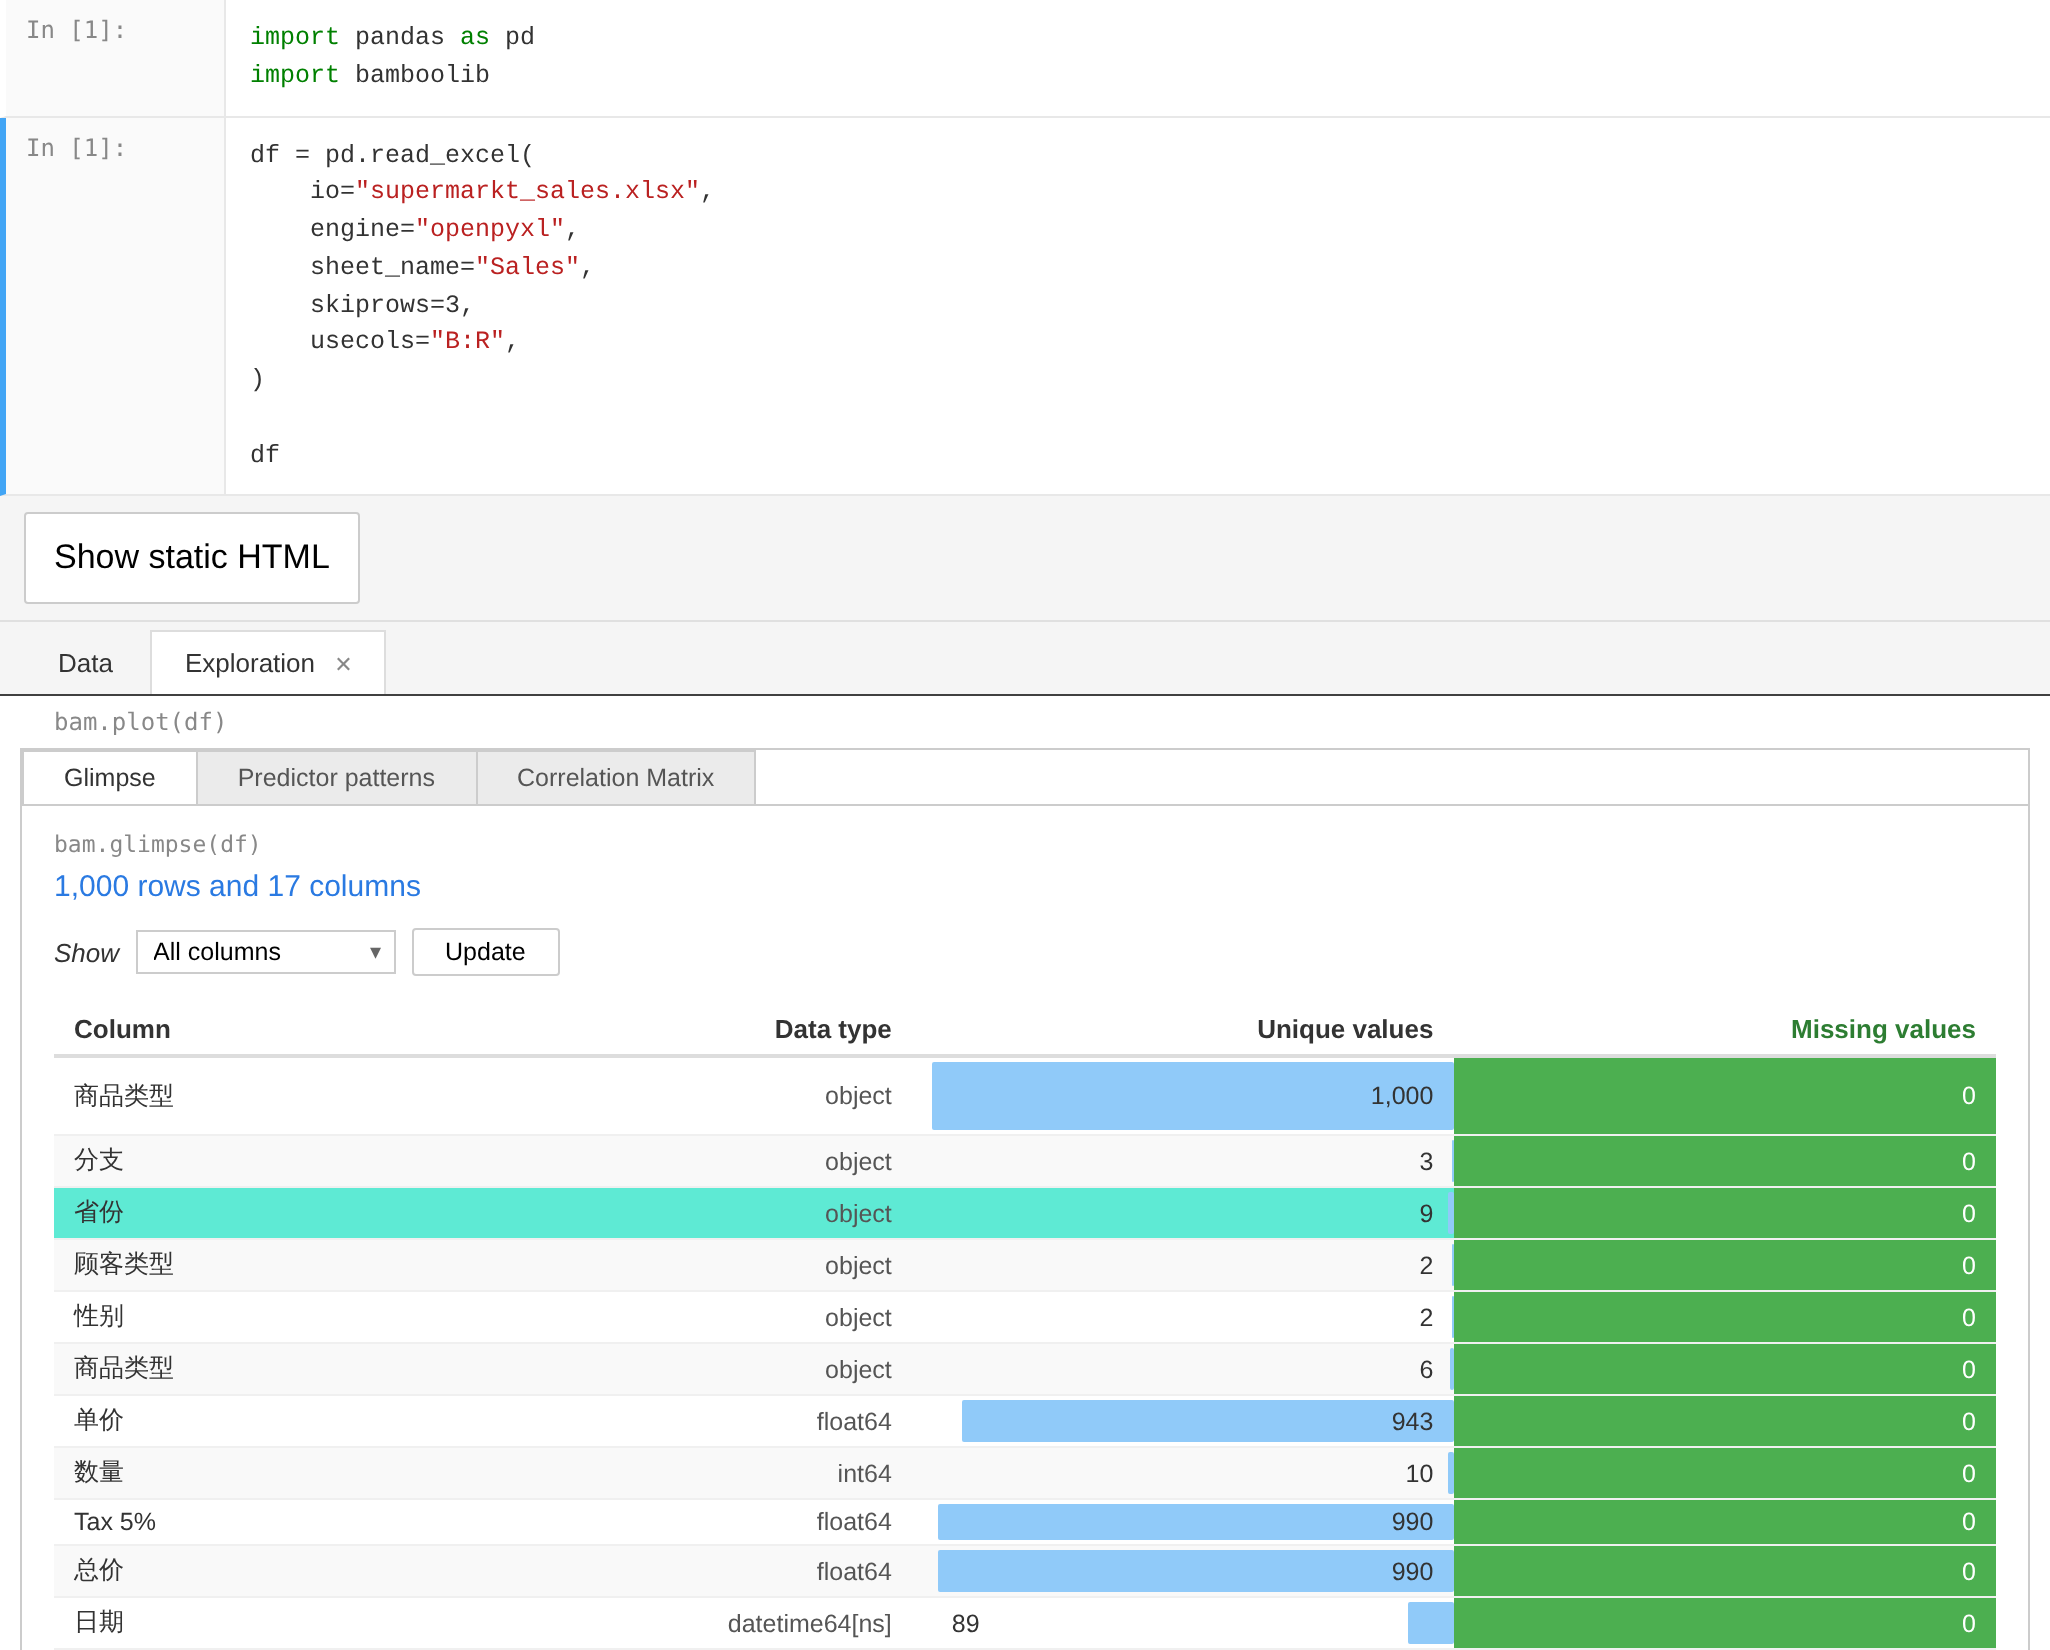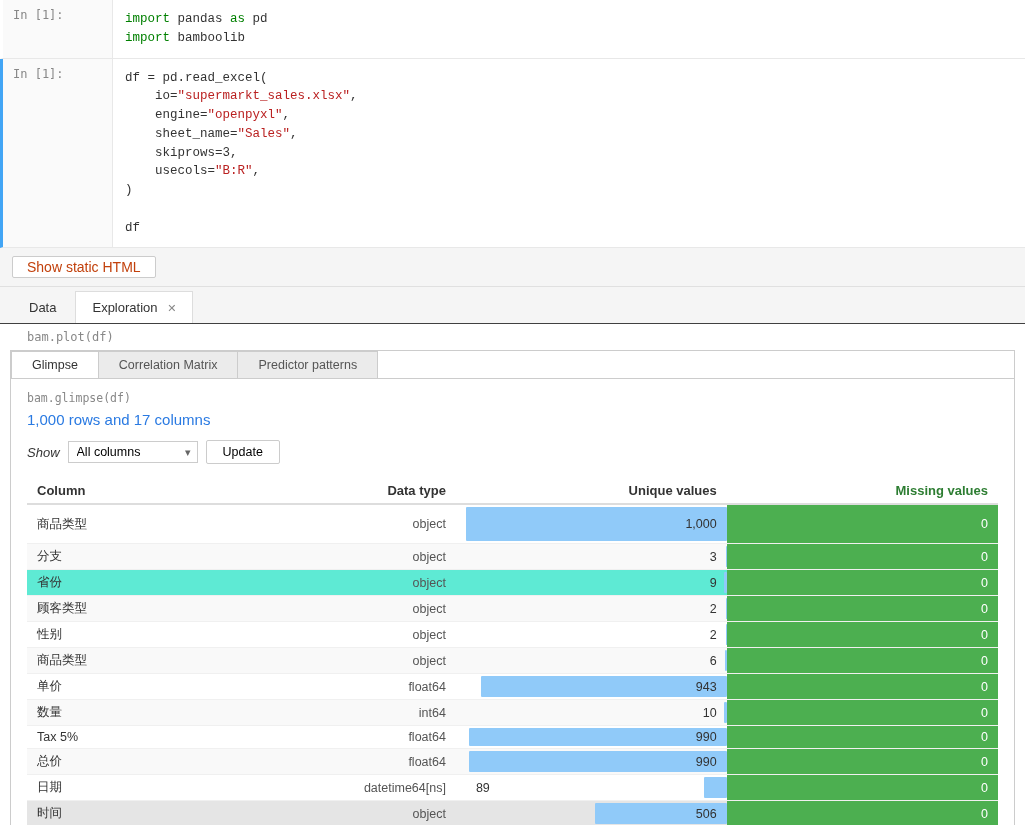--- a/index.html
+++ b/index.html
@@ -15,21 +15,21 @@
     .code-block { background: #fff; padding: 4px 12px; font-family: 'Courier New', monospace; font-size: 12.5px; line-height: 1.5; }
     .kw { color: #008000; font-weight: normal; }
     .str { color: #ba2121; }
 
     
     .cell-active { border-left: 3px solid #42a5f5; }
     .cell-inactive { border-left: 3px solid transparent; }
 
     
     .button-area { padding: 8px 12px; background: #f5f5f5; border-bottom: 1px solid #e0e0e0; }
-    .btn-show-static { background: #fff; border: 1px solid #ccc; padding: 2px 14px; font-size: 14px; cursor: pointer; color: #c2410c; border-radius: 2px; }
+    .btn-show-static { background: #fff; border: 1px solid #ccc; padding: 12px 14px; font-size: 17px; cursor: pointer; color: #000000; border-radius: 2px; }
 
     
     .tabs-outer { background: #f5f5f5; border-bottom: 1px solid #404040; }
     .tabs-bar { display: flex; align-items: center; padding: 0 12px; }
     .tab-item { padding: 8px 16px; font-size: 13px; cursor: pointer; border: 1px solid transparent; border-bottom: none; margin-right: 2px; margin-top: 4px; background: #f5f5f5; color: #333; }
     .tab-item.active { background: #fff; border-color: #ddd; border-bottom-color: #fff; color: #333; }
     .tab-close { margin-left: 6px; color: #888; font-size: 11px; cursor: pointer; }
 
     
     .fn-label { color: #888; font-size: 12px; padding: 6px 27px; font-family: monospace; background: #fff; }
@@ -119,24 +119,24 @@
 
   <div class="fn-label">bam.plot(df)</div>
 
   <div class="exploration-panel">
 
     <div class="inner-tabs">
       <div class="inner-tab active">
         <span>Glimpse</span>
       </div>
       <div class="inner-tab">
+        <span>Predictor patterns</span>
+      </div>
+      <div class="inner-tab">
         <span>Correlation Matrix</span>
-      </div>
-      <div class="inner-tab">
-        <span>Predictor patterns</span>
       </div>
     </div>
 
     <div class="exploration-inner">
 
       <div class="summary-label">bam.glimpse(df)</div>
 
       <div class="summary-text">1,000 rows and 17 columns</div>
 
       <div class="show-control">

